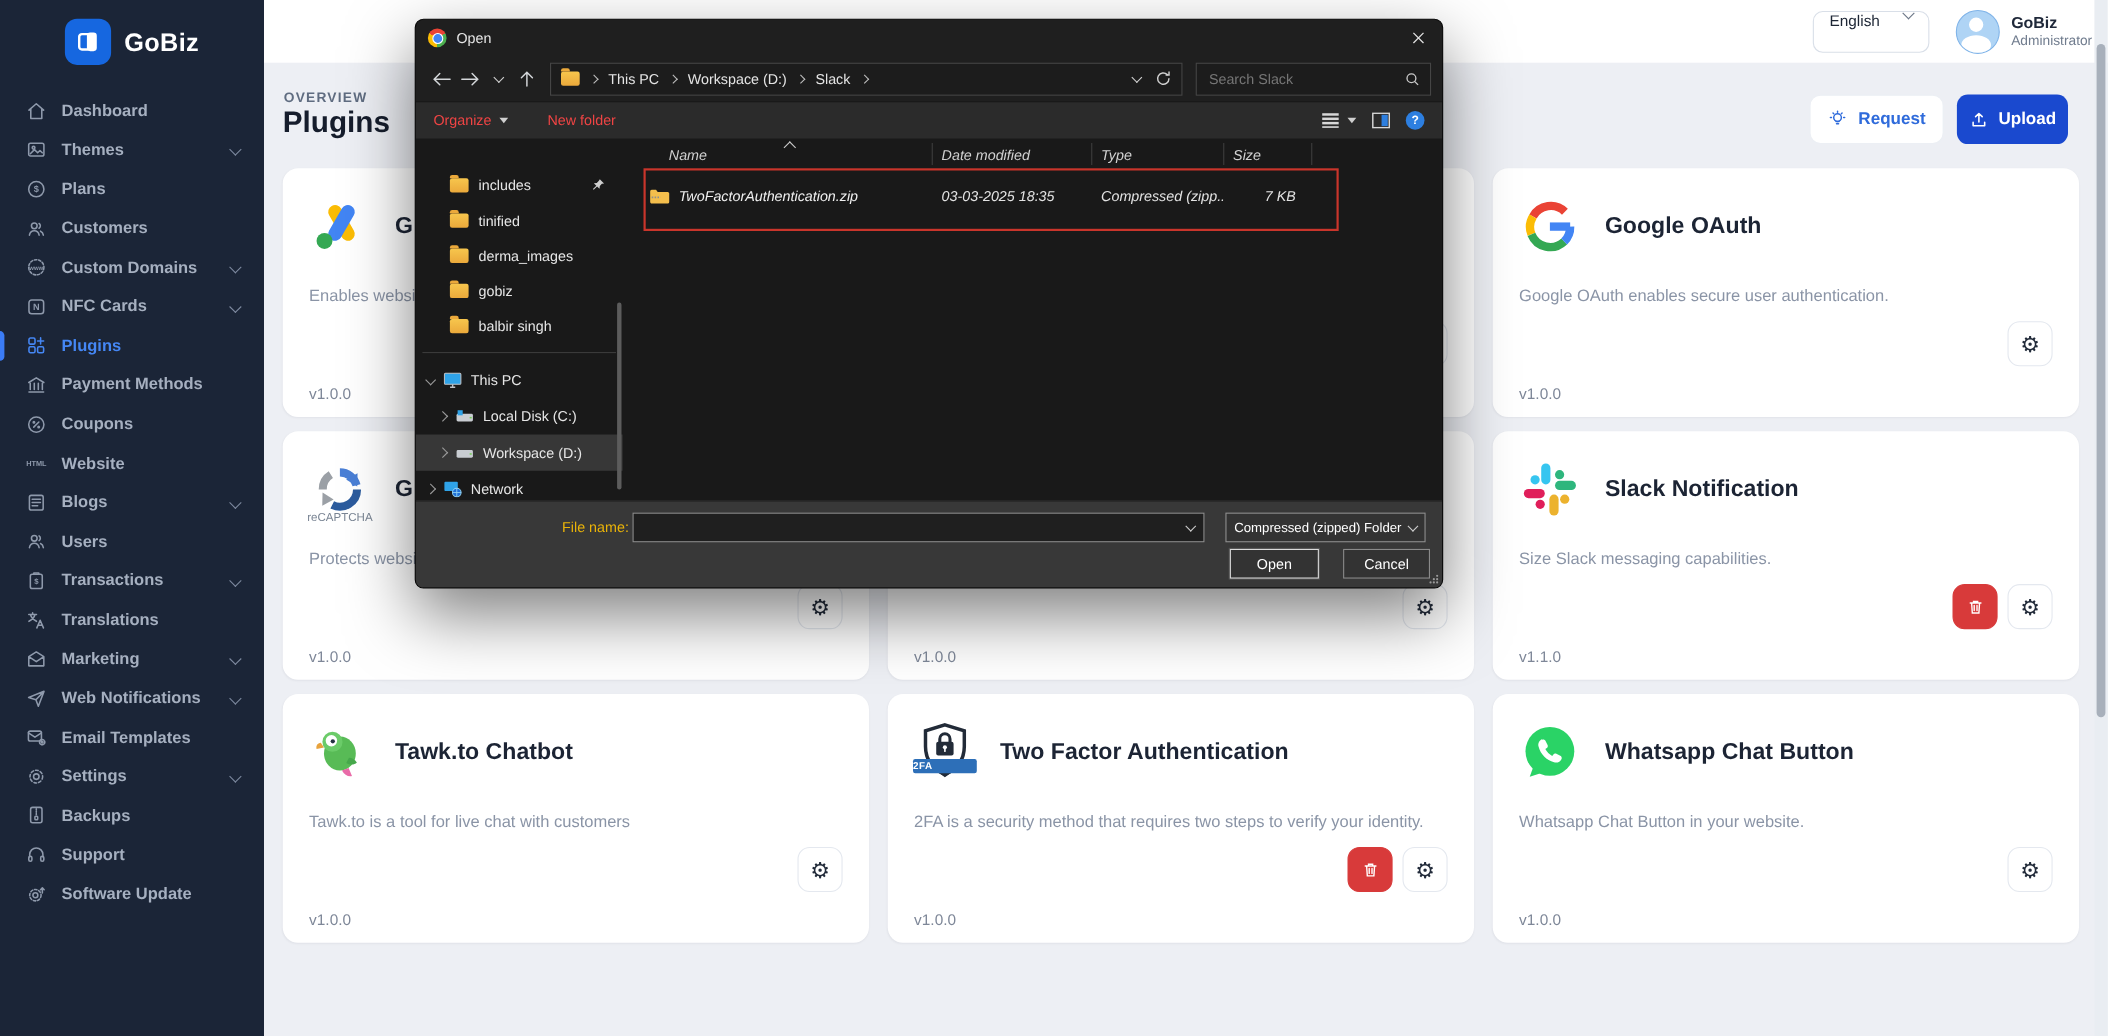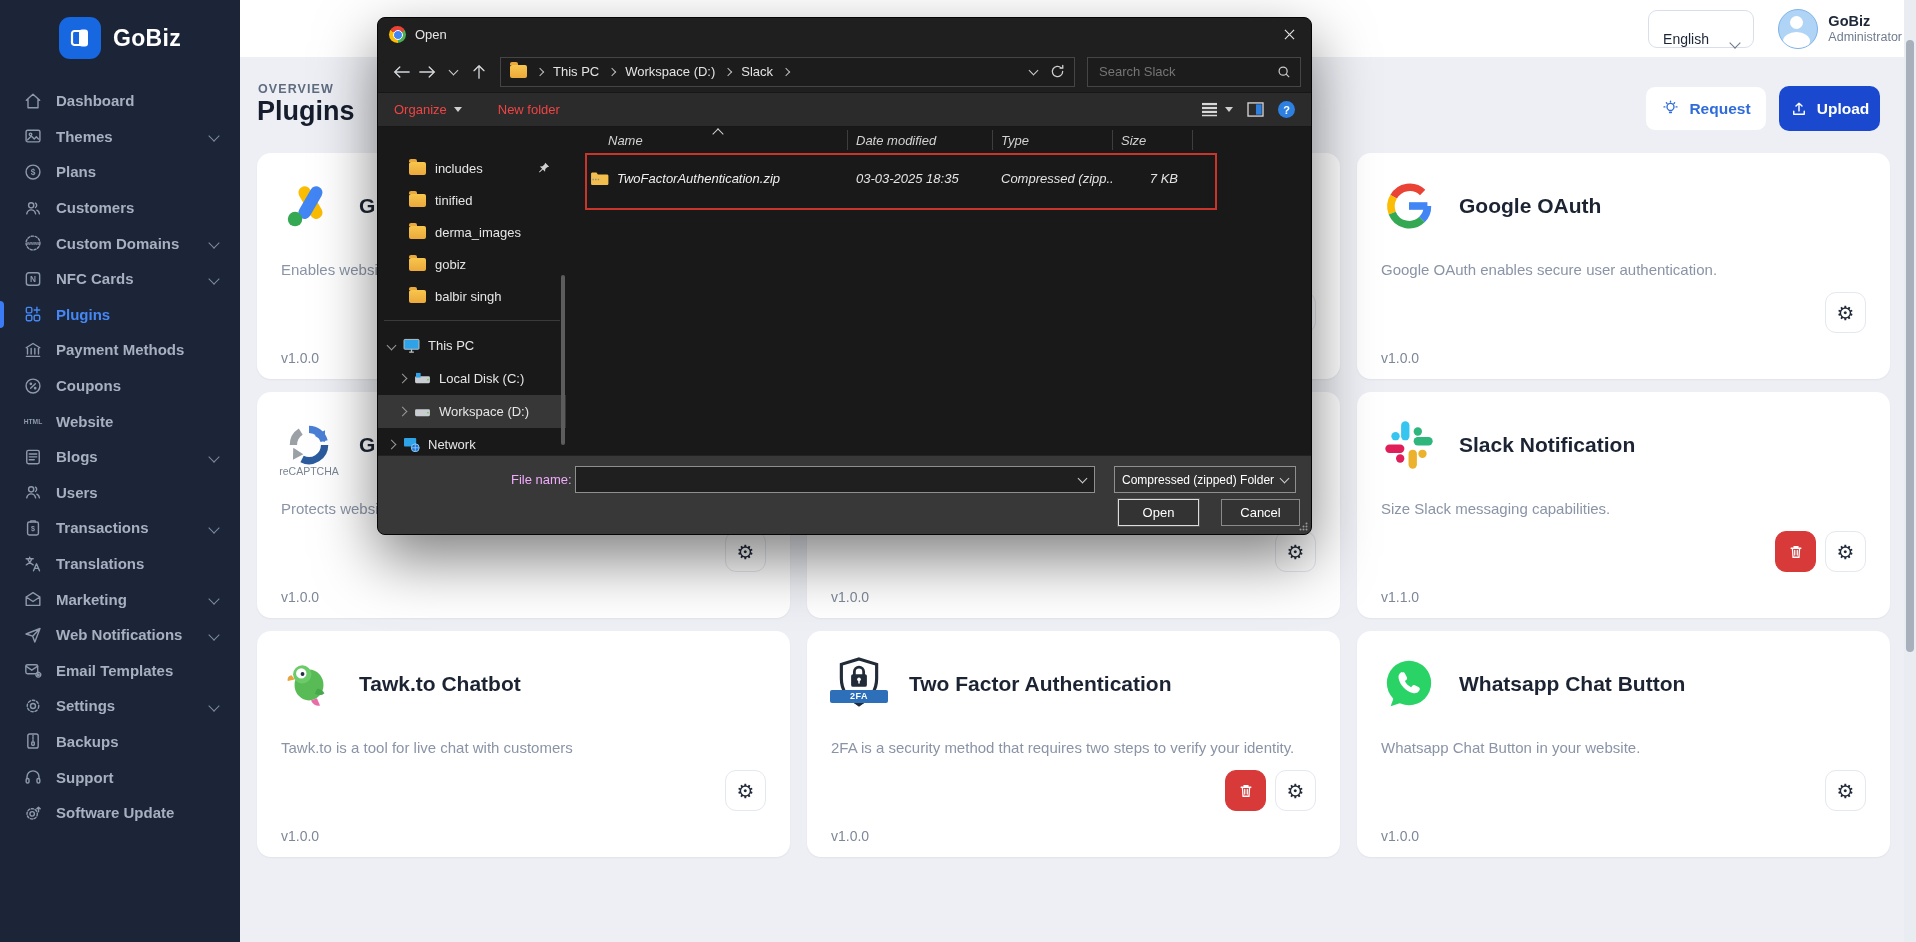--- a/index.html
+++ b/index.html
@@ -18,21 +18,21 @@
   .nav-item.active{color:#4587F5;}
   .nav-item.active .nico{color:#4587F5;}
   .active-bar{position:absolute;left:0;top:4px;bottom:4px;width:4px;background:#3B7CF6;border-radius:0 4px 4px 0;}
   .nav-chev{margin-left:auto;margin-right:22px;width:7px;height:7px;
             border-right:1.6px solid #7E8AA0;border-bottom:1.6px solid #7E8AA0;transform:rotate(45deg);flex:0 0 auto;}
   .nico-sym{fill:none;stroke:currentColor;stroke-width:1.7;stroke-linecap:round;stroke-linejoin:round;}
 
   
   .topbar{position:absolute;left:240px;top:0;width:1676px;height:57px;background:#ffffff;z-index:4;}
   .lang{position:absolute;right:162px;top:10px;height:36px;border:1px solid #D9DFE8;border-radius:9px;
-        display:flex;align-items:flex-end;gap:22px;padding:0 14px;font-size:14px;color:#1D2635;background:#fff;cursor:pointer;}
+        display:flex;align-items:flex-start;gap:22px;padding:0 14px;font-size:14px;color:#1D2635;background:#fff;cursor:pointer;}
   .chev-s{width:7px;height:7px;border-right:1.5px solid #6b7686;border-bottom:1.5px solid #6b7686;transform:rotate(45deg);margin-top:-3px;}
   .userbox{position:absolute;right:14px;top:9px;display:flex;align-items:center;gap:10px;cursor:pointer;}
   .avatar{width:38px;height:38px;border-radius:50%;background:#AFD4F5;border:1.5px solid #7FB3E8;position:relative;overflow:hidden;}
   .avatar::before{content:"";position:absolute;left:11px;top:6px;width:13px;height:13px;border-radius:50%;background:#fff;}
   .avatar::after{content:"";position:absolute;left:4px;top:22px;width:27px;height:18px;border-radius:50%;background:#fff;}
   .user-name{font-size:14.5px;font-weight:bold;color:#20293A;line-height:1.2;}
   .user-role{font-size:12.5px;color:#707C8E;line-height:1.2;}
 
   
   .page-eyebrow{position:absolute;left:258px;top:82px;font-size:12.5px;font-weight:bold;color:#5F6C80;letter-spacing:1.1px;z-index:1;}
@@ -53,21 +53,21 @@
   .card-title{font-size:21px;font-weight:600;color:#1C2434;}
   .card-desc{margin-top:27px;font-size:15px;color:#8A94A6;}
   .card-version{position:absolute;left:24px;bottom:13px;font-size:14px;color:#7E8798;}
   .card-actions{position:absolute;right:24px;bottom:46px;display:flex;gap:9px;}
   .icon-btn{width:41px;height:41px;border-radius:11px;border:1px solid #E4E8EF;background:#fff;
             display:flex;align-items:center;justify-content:center;font-size:20px;color:#222B3A;cursor:pointer;
             font-family:"DejaVu Sans",sans-serif;}
   .icon-btn.del{background:#D83A3A;border-color:#D83A3A;}
   .ric-caption{position:absolute;left:-8px;right:-8px;bottom:-4px;text-align:center;font-size:10.5px;color:#7A8594;}
   .badge2fa{position:absolute;left:-1px;right:-1px;top:34px;height:13px;background:#2D6FB8;border-radius:2px;
-            color:#fff;font-size:9px;font-weight:bold;text-align:center;line-height:13px;letter-spacing:.5px;}
+            color:#fff;font-size:9px;font-weight:bold;line-height:13px;letter-spacing:.5px;}
 
   
   .vsb-track{position:absolute;right:0;top:0;width:12px;height:942px;background:#E9EDF2;z-index:60;}
   .vsb-thumb{position:absolute;right:2px;top:40px;width:8px;height:612px;background:#A8B0BB;border-radius:4px;cursor:pointer;}
 
   
   .dlg{position:absolute;left:377px;top:17px;width:933px;height:516px;background:#1F1F1F;z-index:50;
        border:1px solid #060606;border-radius:8px;box-shadow:0 24px 60px rgba(0,0,0,.5);
        display:flex;flex-direction:column;color:#E6E6E6;font-size:13px;overflow:hidden;}
   .dlg-title{height:33px;flex:0 0 auto;display:flex;align-items:center;gap:9px;padding-left:11px;position:relative;cursor:move;}
@@ -117,21 +117,21 @@
   .csep{position:absolute;top:3px;bottom:3px;width:1px;background:#3E3E3E;}
   .sort-caret{position:absolute;left:140px;top:3px;width:7px;height:7px;
               border-right:1.4px solid #cfcfcf;border-bottom:1.4px solid #cfcfcf;transform:rotate(-135deg);}
   .file-row{display:flex;align-items:center;height:30px;margin-top:10px;color:#F0F0F0;cursor:pointer;}
   .fr-name{width:273px;display:flex;align-items:center;gap:8px;padding-left:16px;box-sizing:border-box;white-space:nowrap;overflow:hidden;}
   .fr-date{width:145px;padding-left:9px;box-sizing:border-box;color:#E3E3E3;}
   .fr-type{width:120px;padding-left:9px;box-sizing:border-box;color:#E3E3E3;white-space:nowrap;overflow:hidden;}
   .fr-size{width:80px;text-align:right;padding-right:14px;box-sizing:border-box;color:#E3E3E3;}
   .redbox{position:absolute;left:207px;top:135px;width:628px;height:53px;border:2px solid #C9352B;z-index:6;pointer-events:none;}
   .dlg-bottom{height:78px;flex:0 0 auto;background:#383838;position:relative;border-top:1px solid #222;}
-  .fn-label{position:absolute;left:133px;top:16px;color:#f0abfc;}
+  .fn-label{position:absolute;left:133px;top:16px;color:#eab308;}
   .fn-input{position:absolute;left:197px;top:10px;width:520px;height:27px;background:#1F1F1F;border:1px solid #8F8F8F;
             box-sizing:border-box;display:flex;align-items:center;padding:0 8px;}
   .fn-input input{flex:1;background:transparent;border:none;outline:none;color:#e6e6e6;font-size:13px;font-family:inherit;}
   .ft-select{position:absolute;left:736px;top:10px;width:182px;height:27px;background:#333;border:1px solid #8F8F8F;
              box-sizing:border-box;display:flex;align-items:center;gap:5px;padding:0 7px;font-size:12px;color:#fff;cursor:pointer;}
   .ft-text{flex:1;white-space:nowrap;overflow:hidden;}
   .dlg-btn{position:absolute;top:43px;height:27px;background:#333;color:#fff;font-size:13px;font-family:inherit;
            display:flex;align-items:center;justify-content:center;cursor:pointer;box-sizing:border-box;}
   .btn-open{left:740px;width:81px;border:1px solid #DCDCDC;box-shadow:0 0 0 1px #505050;}
   .btn-cancel{left:843px;width:79px;border:1px solid #8A8A8A;}

